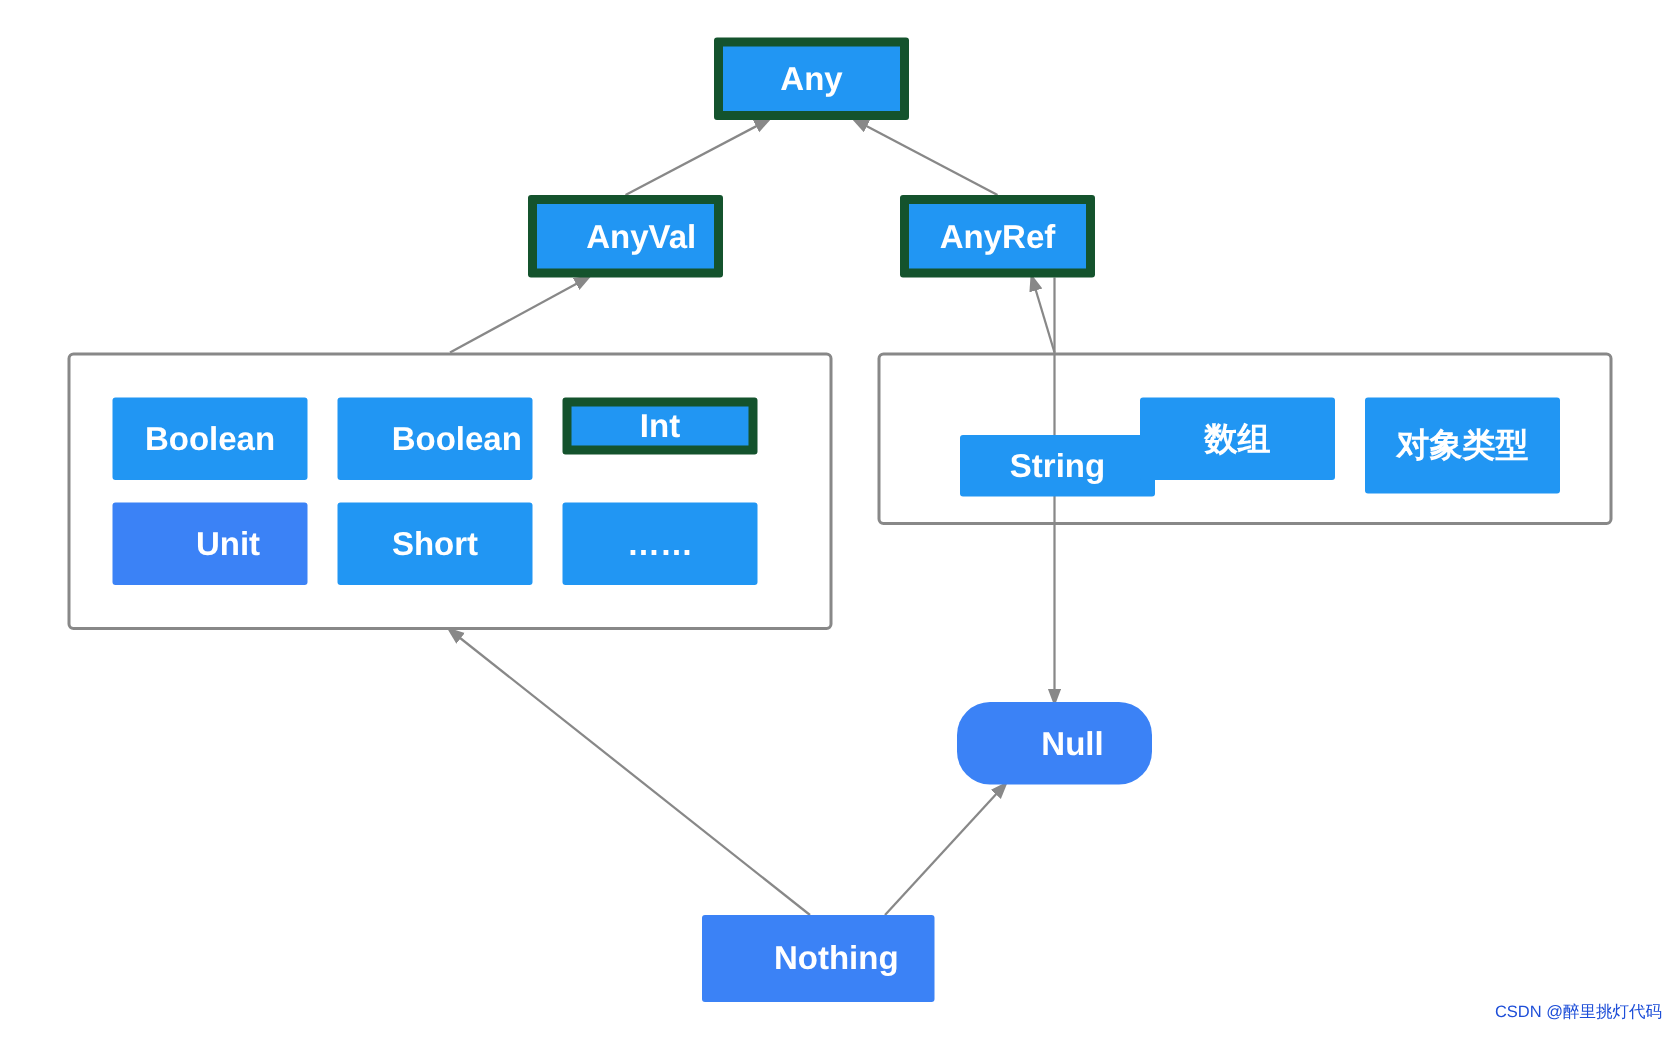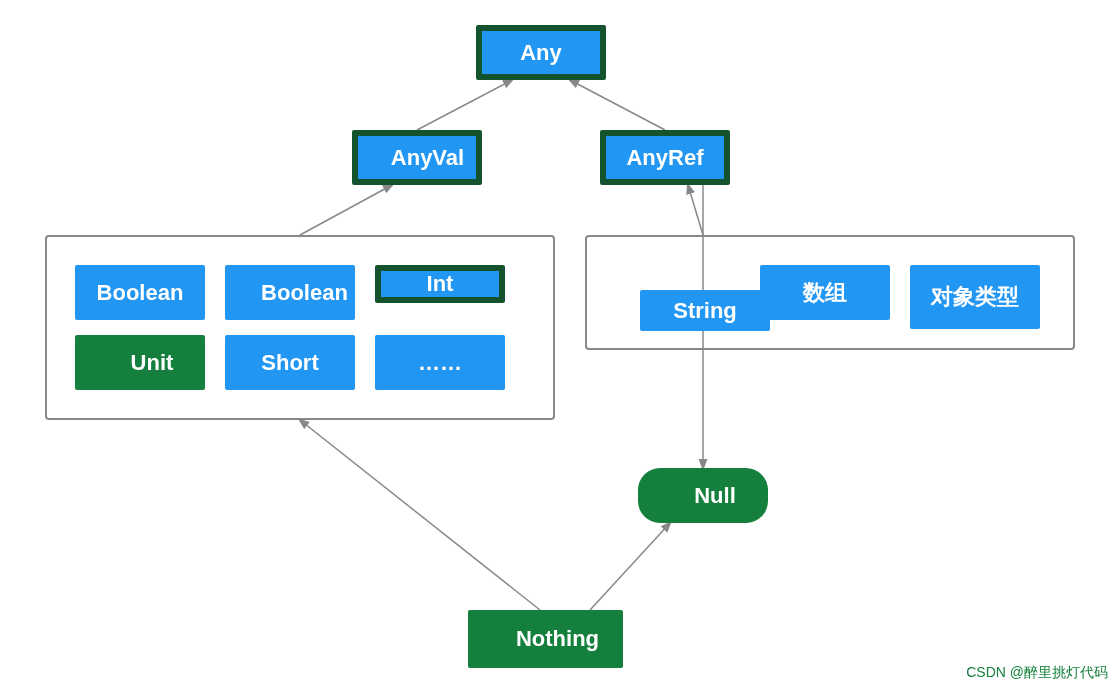--- a/index.html
+++ b/index.html
@@ -31,39 +31,39 @@
       justify-content: center;
       font-size: 22px;
       font-weight: bold;
       color: #fff;
       border-radius: 2px;
     }
     .node-blue {
       background: #2196F3;
     }
     .node-red {
-      background: #15803d;
+      background: #3b82f6;
       padding-left: 24px;
     }
     .node-outlined {
       background: #2196F3;
       border: 6px solid #14532d;
     }
     .group-box {
       position: absolute;
       border: 2px solid #888;
       border-radius: 4px;
       background: transparent;
     }
     .watermark {
       position: absolute;
       bottom: 10px;
       right: 12px;
-      font-size: 14px;
-      color: #15803d;
+      font-size: 11px;
+      color: #1d4ed8;
     }
   </style>
 </head>
 <body>
 
 <div class="diagram-container">
 
   <svg class="arrows">
     <defs>
       <marker id="arrowhead" markerWidth="8" markerHeight="8" refX="6" refY="3" orient="auto">

